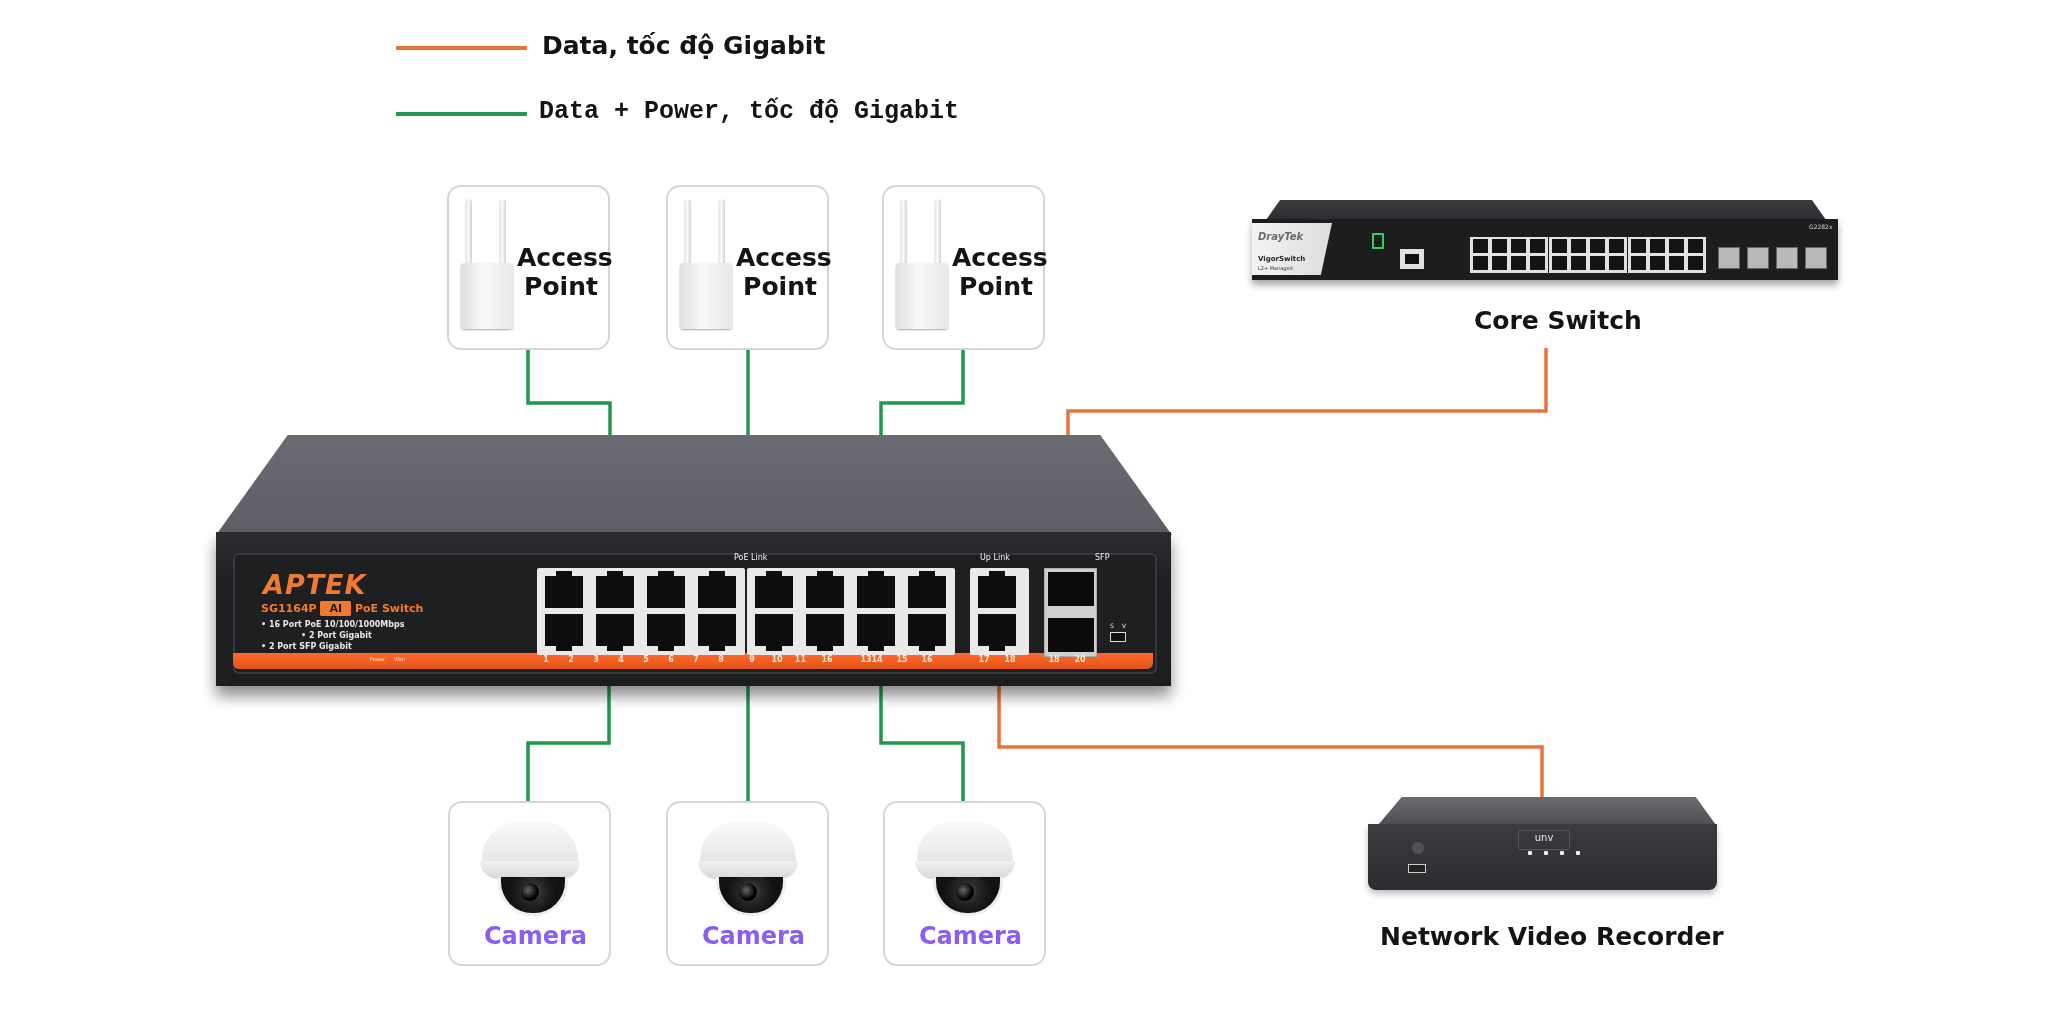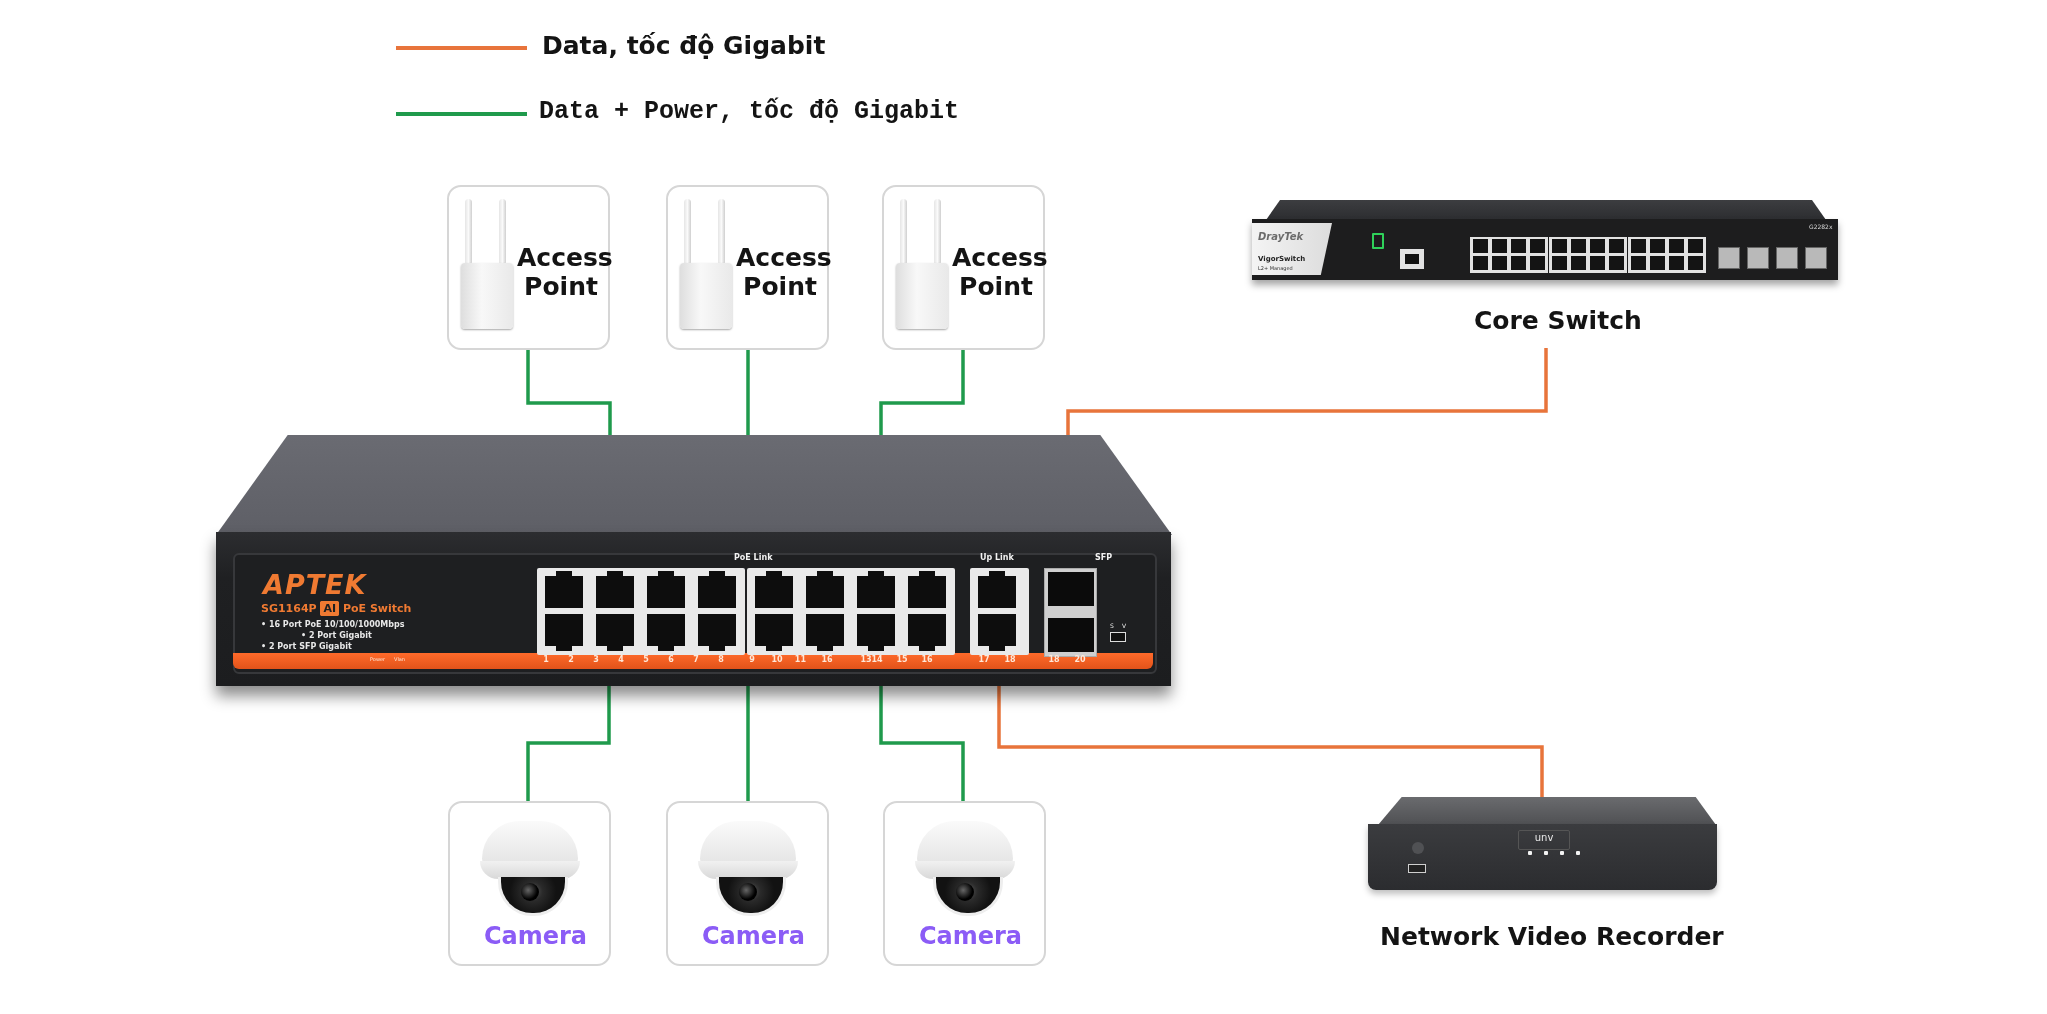--- a/index.html
+++ b/index.html
@@ -30,21 +30,21 @@
   .sw-strip { position: absolute; left: 17px; top: 121px; width: 920px; height: 16px; background: linear-gradient(180deg,#ff6a2a,#e2531a); border-radius: 0 0 6px 6px; }
   .sw-logo { position: absolute; left: 47px; top: 37px; font-size: 27px; font-weight: bold; font-style: italic; color: #f07a32; letter-spacing: 1px; }
   .sw-model { position: absolute; left: 45px; top: 70px; font-size: 11px; font-weight: bold; color: #f07a32; white-space: nowrap; }
   .sw-feat { position: absolute; left: 45px; font-size: 8px; font-weight: bold; color: #e8e8e8; white-space: nowrap; }
   .port-group { position: absolute; top: 36px; height: 87px; background: #e9e9e9; border-radius: 2px; }
   .rj45 { position: absolute; width: 38px; height: 32px; background: #0d0d0d; }
   .rj45::before { content: ""; position: absolute; left: 11px; top: -5px; width: 16px; height: 6px; background: #0d0d0d; }
   .rj45.bottom::before { top: auto; bottom: -5px; }
   .sfp-cage { position: absolute; top: 36px; height: 87px; background: #cfcfcf; border: 1px solid #aaa; }
   .sfp-slot { position: absolute; left: 3px; width: 46px; height: 34px; background: #0b0b0b; }
-  .sw-grp-label { position: absolute; top: 21px; font-size: 8px; font-weight: bold; color: #f2f2f2; white-space: nowrap; }
+  .sw-grp-label { position: absolute; top: 21px; font-size: 8px; font-weight: normal; color: #f2f2f2; white-space: nowrap; }
   .port-num { position: absolute; top: 123px; font-size: 8px; font-weight: bold; color: #ffe7d7; width: 16px; text-align: center; }
   .led-label { position: absolute; top: 124px; font-size: 5px; color: #ffe7d7; }
   .dip { position: absolute; left: 894px; top: 100px; width: 14px; height: 8px; border: 1px solid #ddd; background: #111; }
   
   .core-top { position: absolute; left: 1266px; top: 200px; width: 560px; height: 20px; background: linear-gradient(180deg,#3c3d40,#2c2d30); clip-path: polygon(2.5% 0, 97.5% 0, 100% 100%, 0 100%); }
   .core-front { position: absolute; left: 1252px; top: 219px; width: 586px; height: 61px; background: #1d1d1e; box-shadow: 0 5px 7px rgba(0,0,0,.35); }
   .core-label-panel { position: absolute; left: 0; top: 4px; width: 80px; height: 52px; background: linear-gradient(90deg,#f4f4f4,#dcdcdc); clip-path: polygon(0 0, 100% 0, 86% 100%, 0 100%); }
   .core-brand { position: absolute; left: 6px; top: 8px; font-size: 10px; font-style: italic; font-weight: bold; color: #6b6b6b; }
   .core-name { position: absolute; left: 6px; top: 32px; font-size: 7px; font-weight: bold; color: #222; }
   .core-sub { position: absolute; left: 6px; top: 42px; font-size: 5px; color: #333; }
@@ -150,21 +150,21 @@
 </div>
 
 <div>
   <div class="sw-top"></div>
   <div class="sw-front">
     <div class="sw-panel"></div>
     <div class="sw-strip"></div>
     <div class="sw-logo">APTEK</div>
     <div class="sw-model">
       <span>SG1164P</span>
-      <span style="border:1px solid #f07a32; padding:0 2px; border-radius:2px; background:#f07a32; color:#1e1f21;">AI</span>
+      <span style="border:1px solid #f07a32; padding:0 8px; border-radius:2px; background:#f07a32; color:#1e1f21;">AI</span>
       <span>PoE Switch</span>
     </div>
     <div class="sw-feat" style="top:88px;">• 16 Port PoE 10/100/1000Mbps</div>
     <div class="sw-feat" style="top:99px;margin-left:40px;">• 2 Port Gigabit</div>
     <div class="sw-feat" style="top:110px;">• 2 Port SFP Gigabit</div>
 
     <div class="sw-grp-label" style="left:518px;">PoE  Link</div>
     <div class="sw-grp-label" style="left:764px;">Up  Link</div>
     <div class="sw-grp-label" style="left:844px;padding-left:35px;">SFP</div>
 

